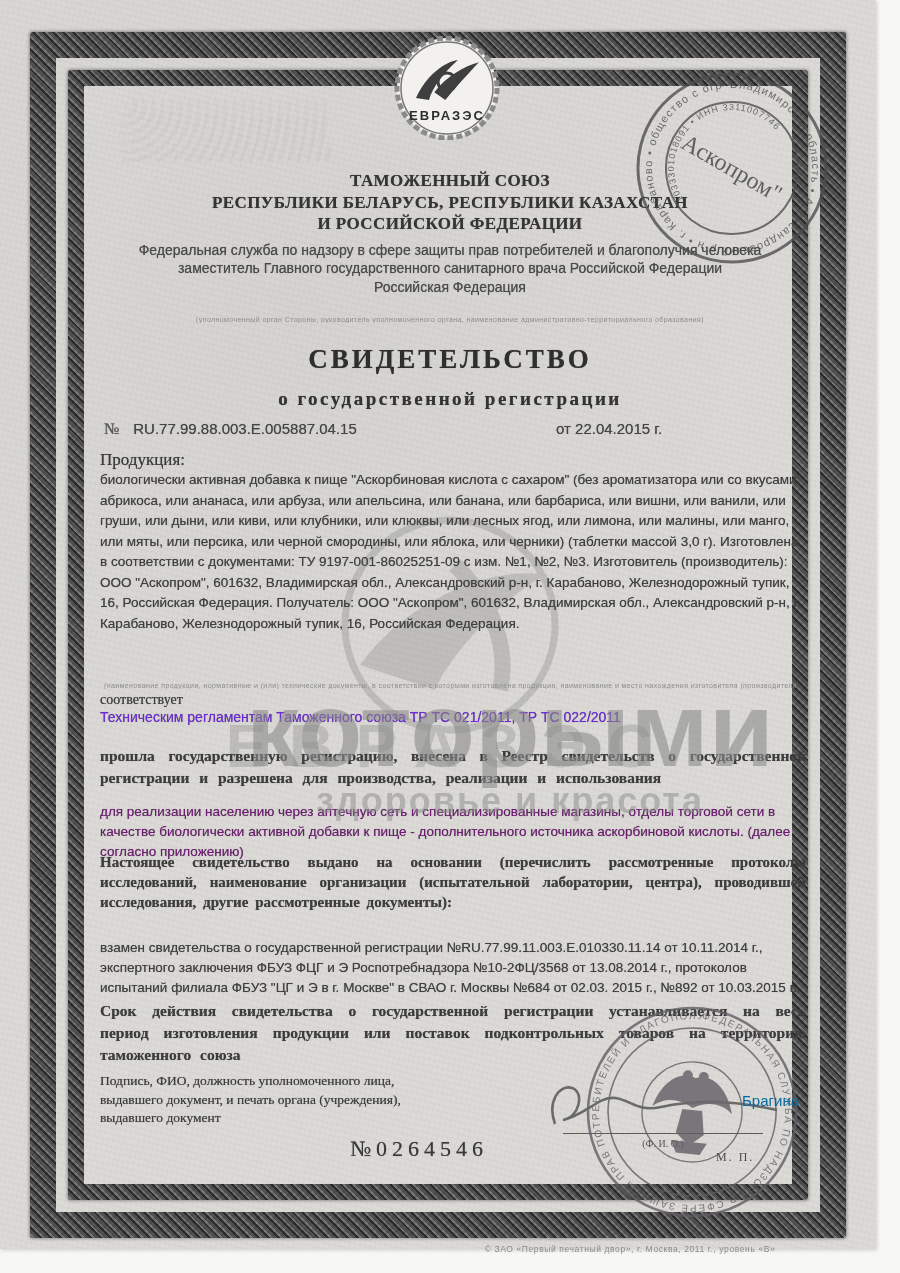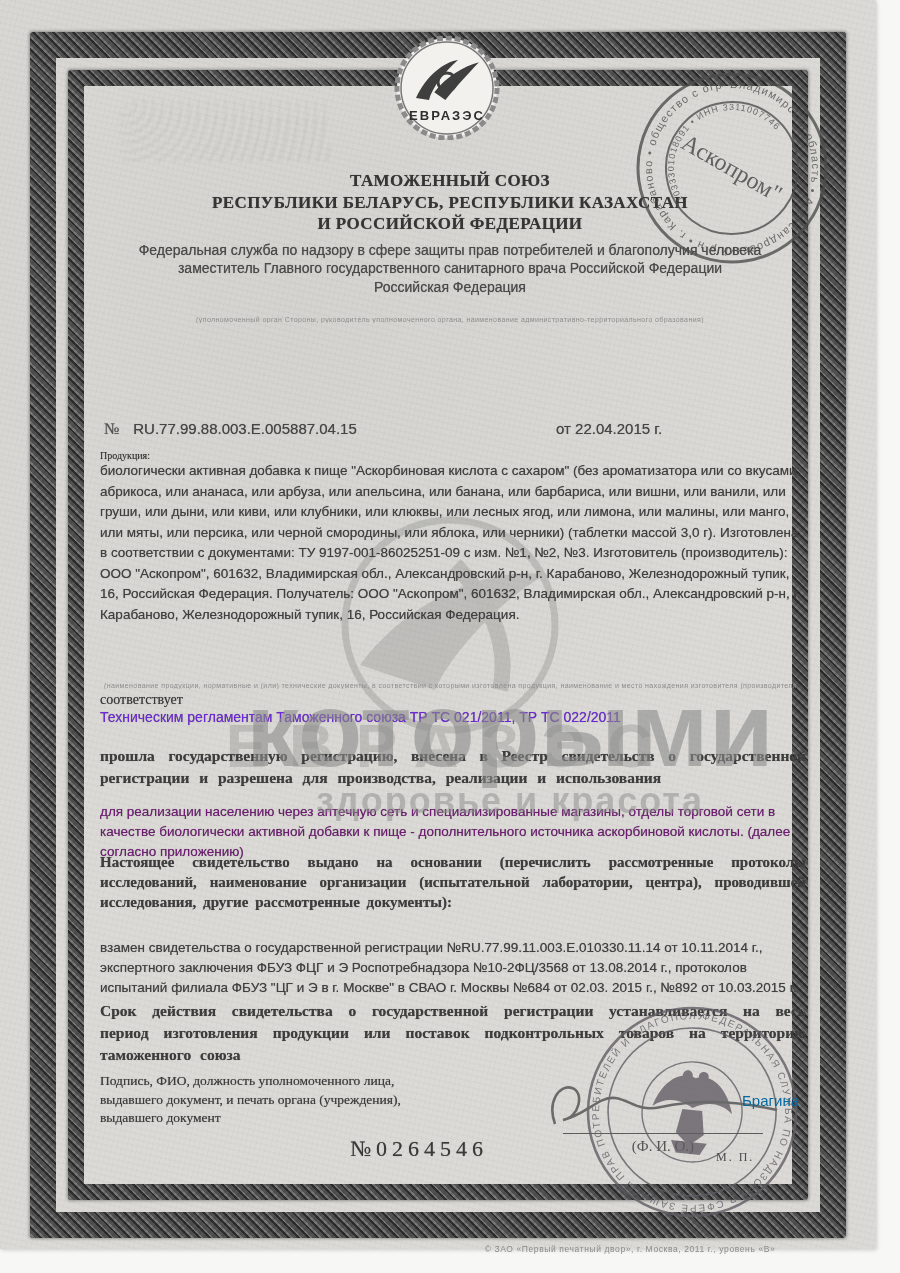--- a/index.html
+++ b/index.html
@@ -96,29 +96,33 @@
     <div class="serif hdr-bold">ТАМОЖЕННЫЙ СОЮЗ</div>
     <div class="serif hdr-bold">РЕСПУБЛИКИ БЕЛАРУСЬ, РЕСПУБЛИКИ КАЗАХСТАН</div>
     <div class="serif hdr-bold">И РОССИЙСКОЙ ФЕДЕРАЦИИ</div>
     <div class="sans hdr-sans" style="margin-top:6px;">Федеральная служба по надзору в сфере защиты прав потребителей и благополучия человека</div>
     <div class="sans hdr-sans">заместитель Главного государственного санитарного врача Российской Федерации</div>
     <div class="sans hdr-sans">Российская Федерация</div>
   </div>
 
   <div class="abs tiny sans center" style="top:316px;left:130px;width:640px;">(уполномоченный орган Стороны, руководитель уполномоченного органа, наименование административно-территориального образования)</div>
 
+  <div class="abs center scan serif" style="top:344px;left:150px;width:600px;z-index:10;">
+    <div style="font-size:27px;font-weight:bold;letter-spacing:3px;color:#2f2f2f;">СВИДЕТЕЛЬСТВО</div>
+    <div style="font-size:19px;font-weight:bold;letter-spacing:2.5px;color:#333;margin-top:13px;">о государственной регистрации</div>
+  </div>
 
   <div class="abs scan" style="top:420px;left:104px;width:700px;z-index:10;">
     <span class="serif" style="font-size:16px;color:#555;">№</span>
     <span class="sans" style="font-size:15px;margin-left:10px;color:#454545;">RU.77.99.88.003.Е.005887.04.15</span>
     <span class="sans" style="font-size:15px;position:absolute;left:452px;color:#454545;">от 22.04.2015 г.</span>
   </div>
 
   <div class="abs scan" style="top:450px;left:100px;width:706px;z-index:10;">
-    <div class="serif" style="font-size:10px;color:#3a3a3a;">Продукция:</div>
+    <div class="serif" style="font-size:17px;color:#3a3a3a;">Продукция:</div>
     <div class="sans" style="font-size:13.5px;line-height:20.5px;color:#404040;">биологически активная добавка к пище "Аскорбиновая кислота с сахаром" (без ароматизатора или со вкусами: абрикоса, или ананаса, или арбуза, или апельсина, или банана, или барбариса, или вишни, или ванили, или груши, или дыни, или киви, или клубники, или клюквы, или лесных ягод, или лимона, или малины, или манго, или мяты, или персика, или черной смородины, или яблока, или черники) (таблетки массой 3,0 г). Изготовлена в соответствии с документами: ТУ 9197-001-86025251-09 с изм. №1, №2, №3. Изготовитель (производитель): ООО "Аскопром", 601632, Владимирская обл., Александровский р-н, г. Карабаново, Железнодорожный тупик, 16, Российская Федерация. Получатель: ООО "Аскопром", 601632, Владимирская обл., Александровский р-н, г. Карабаново, Железнодорожный тупик, 16, Российская Федерация.</div>
   </div>
 
   <div class="abs tiny sans" style="top:682px;left:104px;width:692px;z-index:10;">(наименование продукции, нормативные и (или) технические документы, в соответствии с которыми изготовлена продукция, наименование и место нахождения изготовителя (производителя), получателя)</div>
 
   <div class="abs scan" style="top:692px;left:100px;width:706px;z-index:10;">
     <div class="serif" style="font-size:14px;color:#3a3a3a;">соответствует</div>
     <div class="sans" style="font-size:14px;color:#6d28d9;margin-top:1px;">Техническим регламентам Таможенного союза ТР ТС 021/2011, ТР ТС 022/2011</div>
   </div>
 
@@ -142,21 +146,21 @@
   </div>
 
   <div class="abs serif scan just" style="top:1000px;left:100px;width:706px;font-size:15.5px;line-height:22px;font-weight:bold;color:#3d3d3d;word-spacing:5px;z-index:10;">Срок действия свидетельства о государственной регистрации устанавливается на весь период изготовления продукции или поставок подконтрольных товаров на территорию таможенного союза</div>
 
   <div class="abs" style="top:1072px;left:545px;width:240px;height:70px;z-index:46;">
     <svg width="240" height="70" viewBox="0 0 240 70">
       <path d="M10,52 C2,30 14,12 27,16 C40,20 34,46 18,48 C42,42 54,24 70,26 C86,28 92,40 116,35 C158,26 196,30 232,38" fill="none" stroke="#6a6a6a" stroke-width="2.6"></path>
     </svg>
   </div>
   <div class="abs" style="top:1133px;left:563px;width:200px;border-top:1.5px solid #5c5c5c;z-index:10;"></div>
-  <div class="abs serif center" style="top:1138px;left:563px;width:200px;font-size:15px;color:#555;z-index:10;text-align:center;">(Ф. И. О.)</div>
+  <div class="abs serif center" style="top:1138px;left:563px;width:200px;font-size:10px;color:#555;z-index:10;text-align:center;">(Ф. И. О.)</div>
 
   <div class="abs sans" style="top:1092px;left:742px;font-size:15px;color:#0369a1;z-index:47;">Брагина</div>
 
   <div class="abs stamp-svg" style="top:1005px;left:585px;width:215px;height:215px;transform:rotate(6deg);">
     <svg width="215" height="215" viewBox="-107 -107 215 215">
       <defs>
         <path id="regRing" d="M 0,-93 A 93,93 0 1,1 -0.01,-93 Z"></path>
       </defs>
       <circle r="104" fill="none" stroke="#5f5b63" stroke-width="2.6"></circle>
       <circle r="84" fill="none" stroke="#5f5b63" stroke-width="1.6"></circle>

